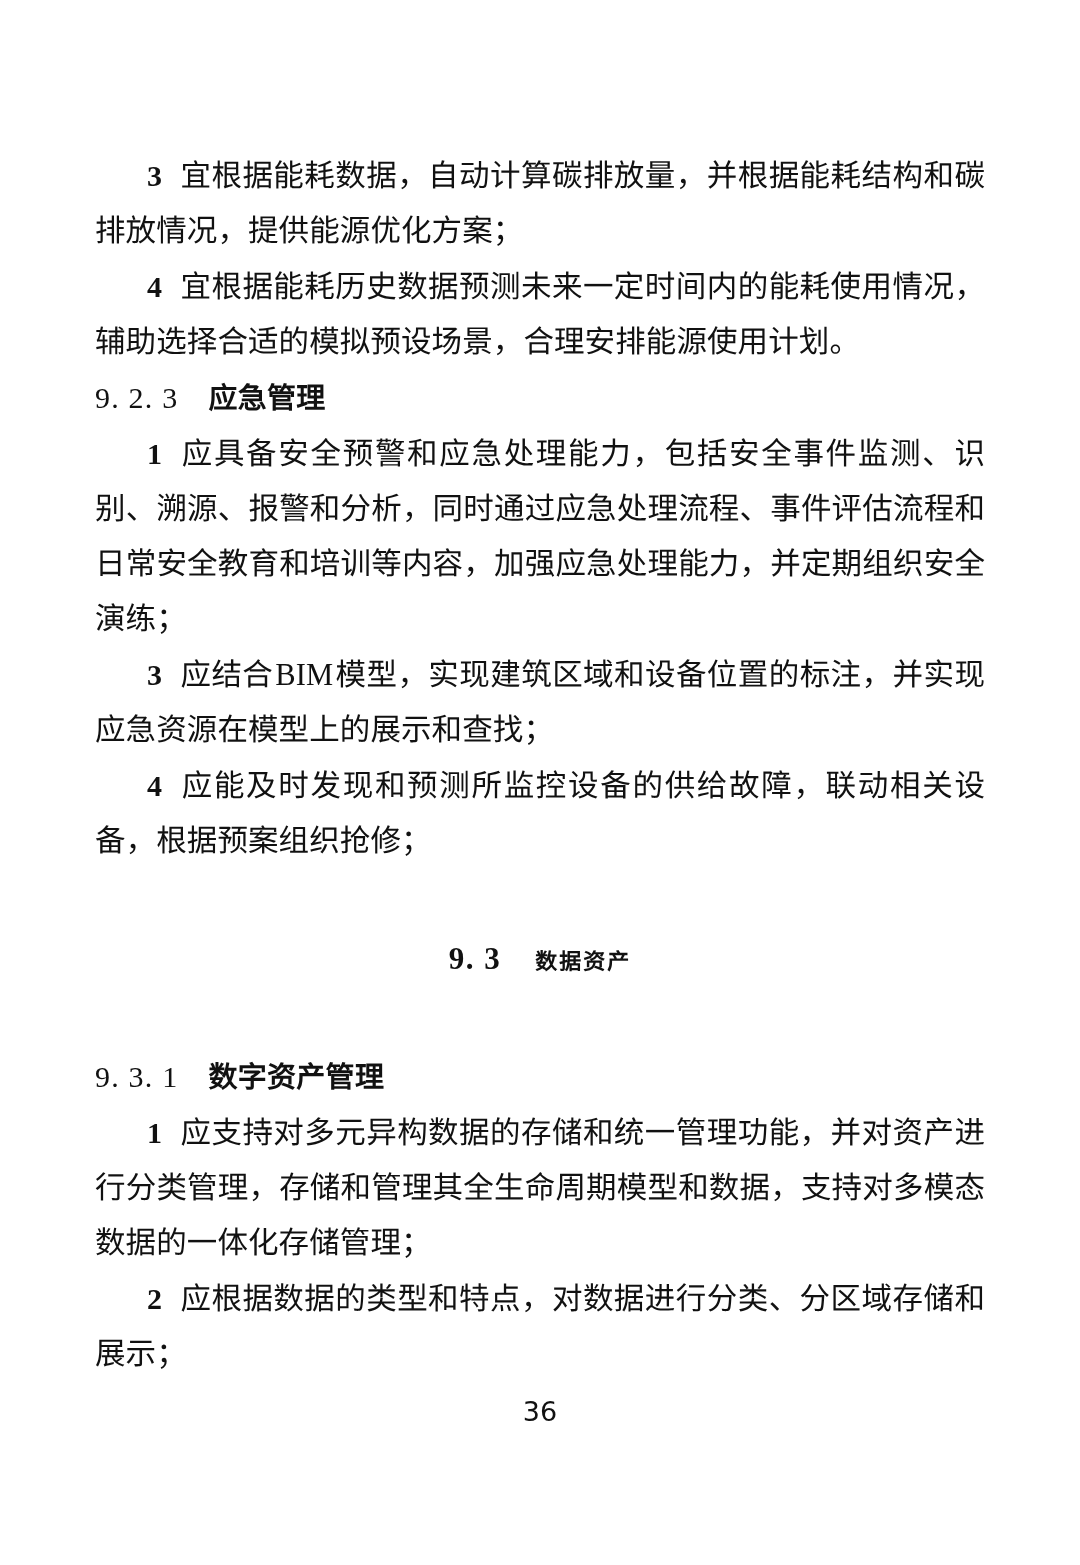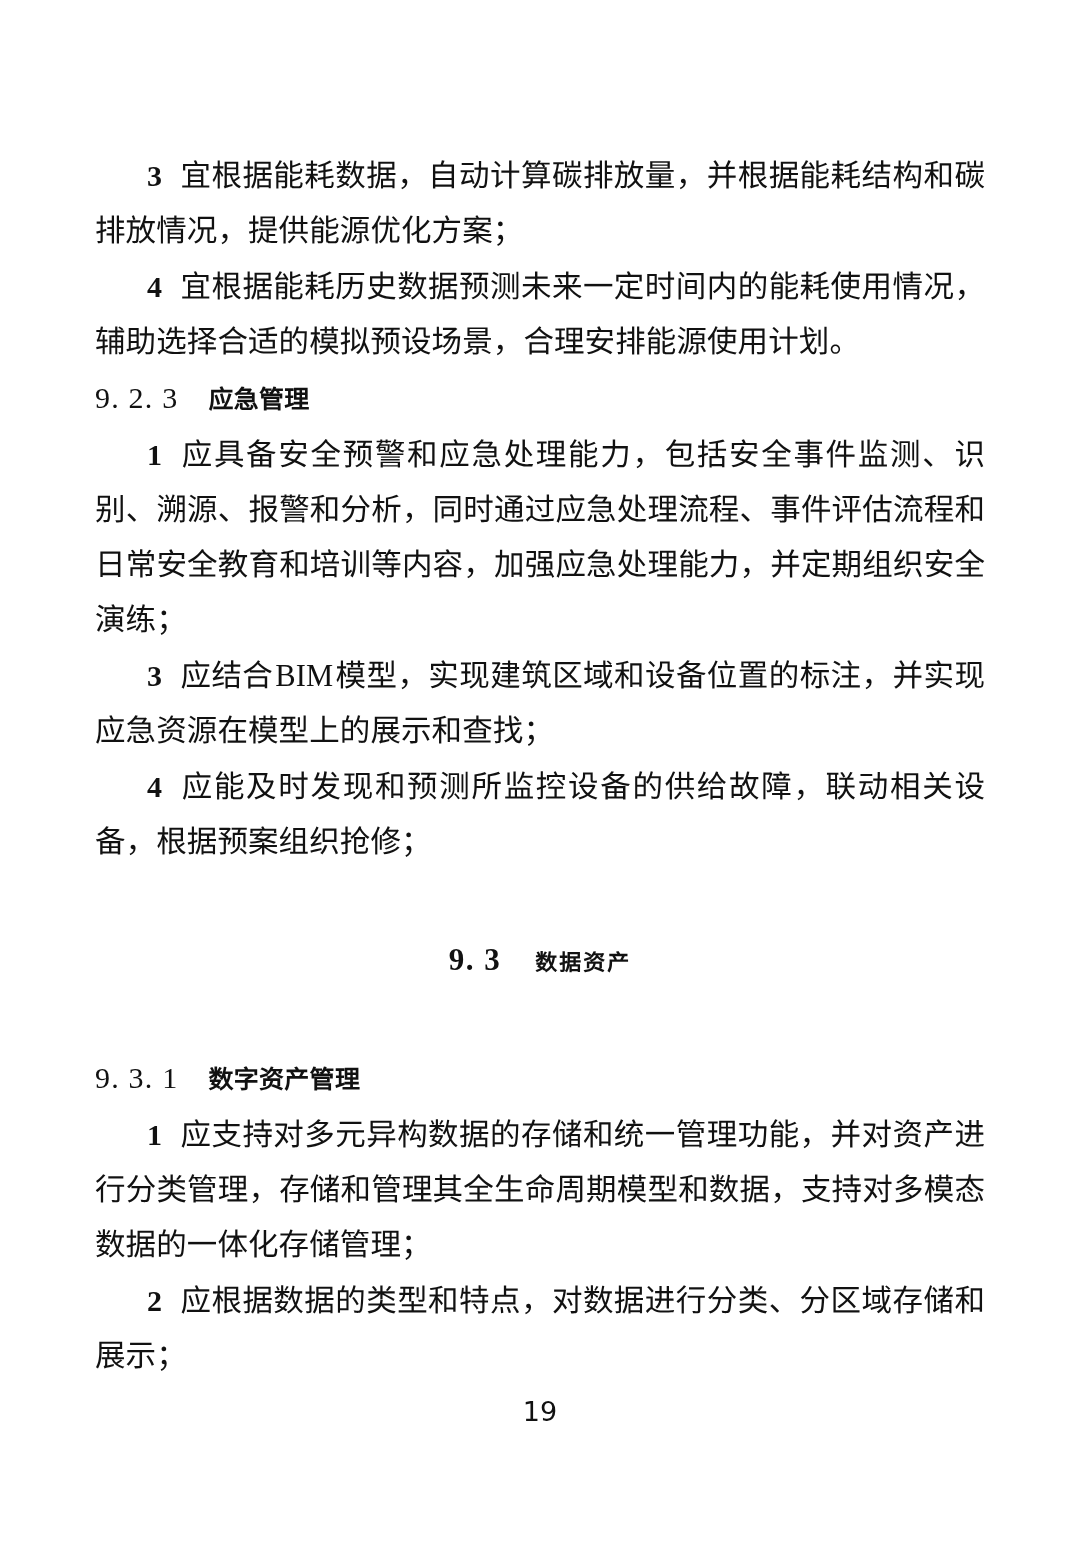--- a/index.html
+++ b/index.html
@@ -56,21 +56,21 @@
     letter-spacing: 0.3px;
   }
   .clause-heading .cnum {
     font-family: "Liberation Serif", "DejaVu Serif", serif;
     font-weight: normal;
     letter-spacing: 1.2px;
   }
   .clause-heading .ctitle {
     font-family: Liberation Sans, sans-serif;
     font-weight: bold;
-    font-size: 25px;
+    font-size: 29px;
     padding-left: 30px;
   }
 
   
   .section-heading {
     text-align: center;
     margin: 0;
     line-height: 55px;
     font-weight: bold;
   }
@@ -152,15 +152,15 @@
     <p class="para">
       <span class="num">1</span><span>应支持对多元异构数据的存储和统一管理功能，并对资产进行分类管理，存储和管理其全生命周期模型和数据，支持对多模态数据的一体化存储管理；</span>
     </p>
 
     <p class="para">
       <span class="num">2</span><span>应根据数据的类型和特点，对数据进行分类、分区域存储和展示；</span>
     </p>
 
   </div>
 
-  <div class="page-number">19</div>
+  <div class="page-number">36</div>
 
 </div>
 
 </body></html>

